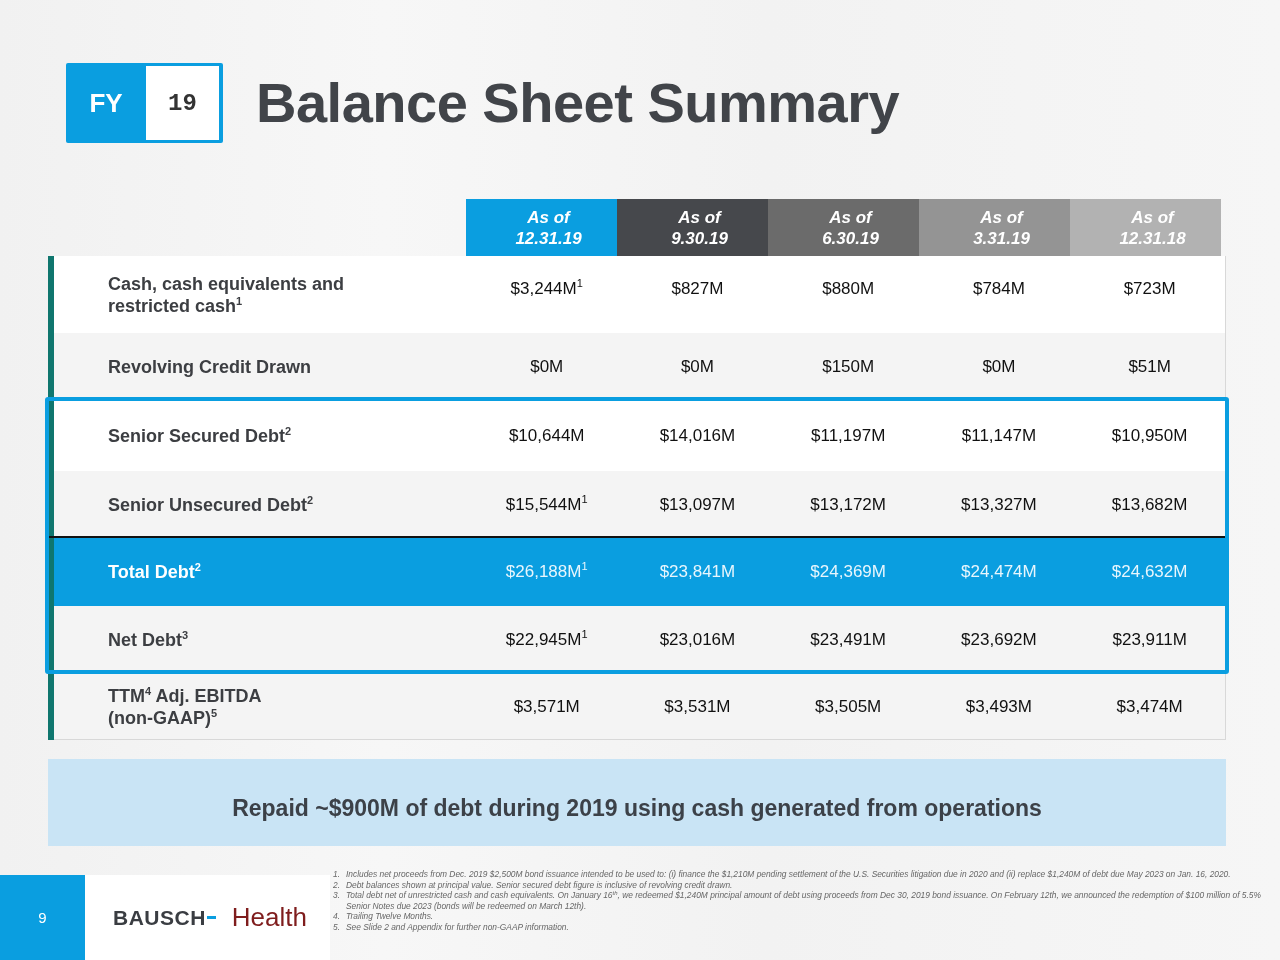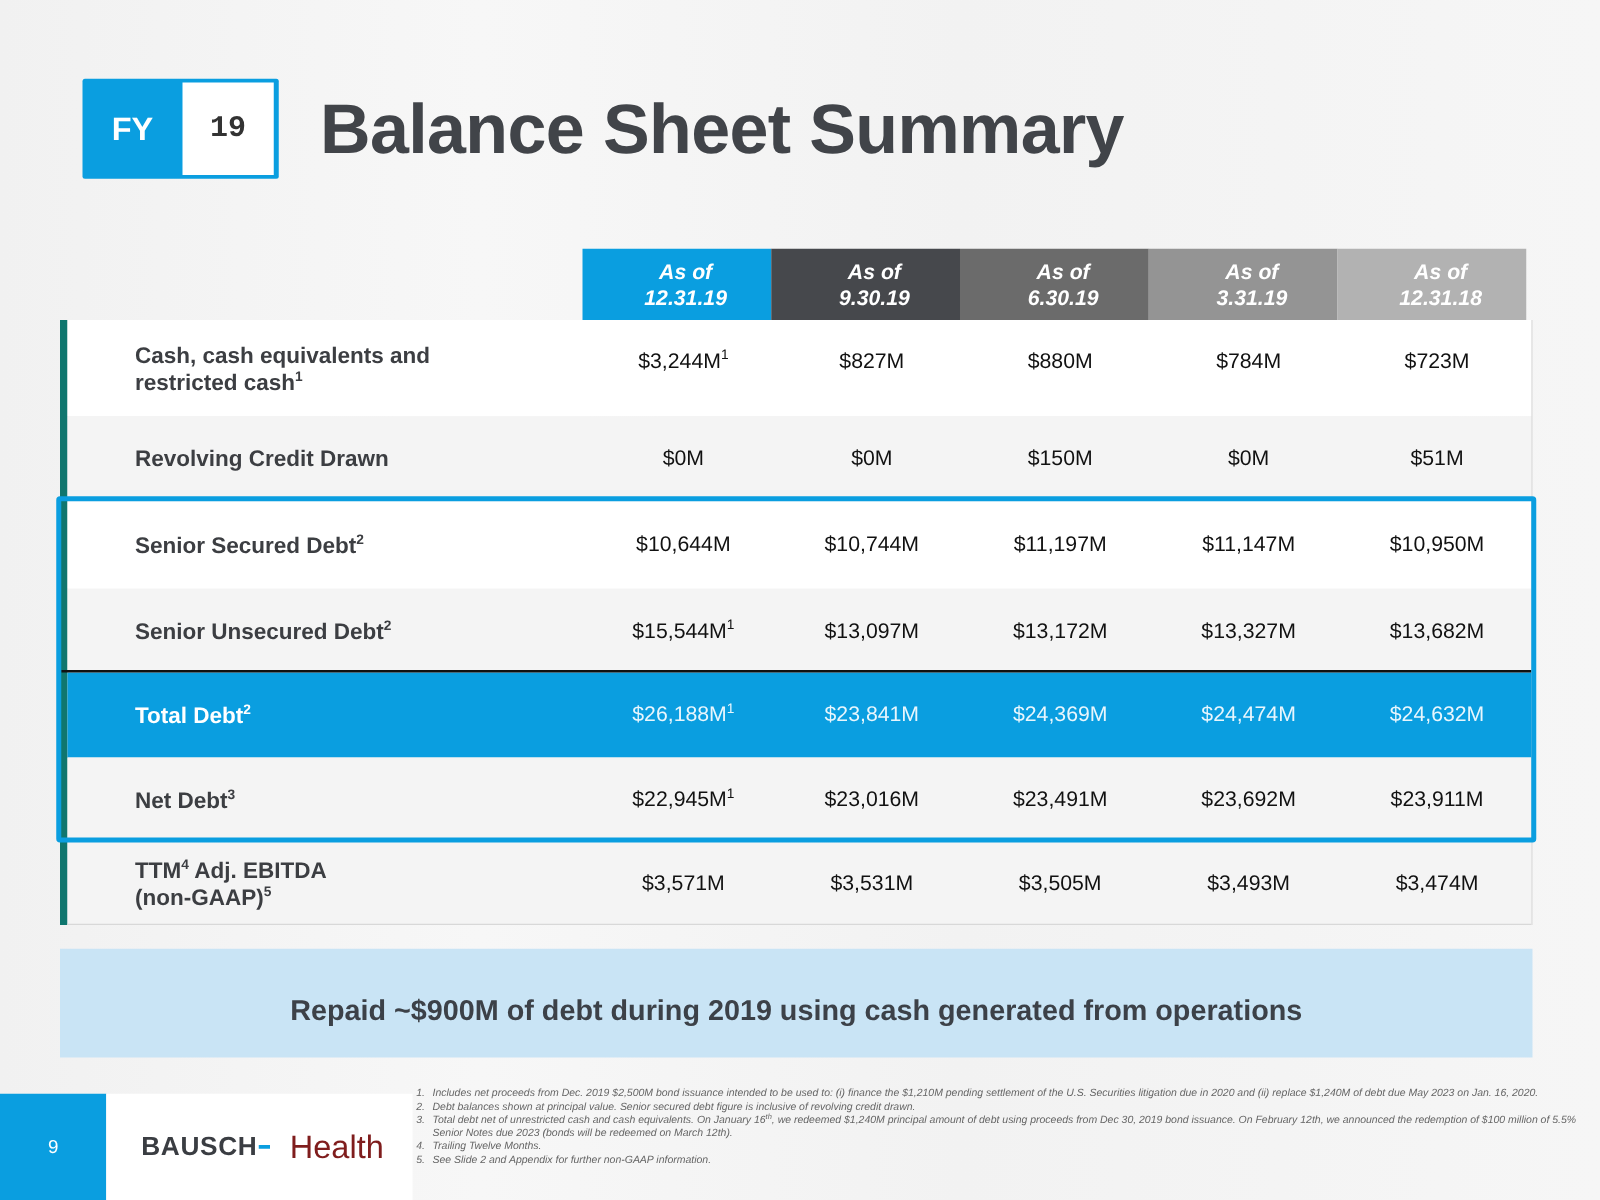--- a/index.html
+++ b/index.html
@@ -130,21 +130,21 @@
     <div class="cell">$0M</div>
     <div class="cell">$0M</div>
     <div class="cell">$150M</div>
     <div class="cell">$0M</div>
     <div class="cell">$51M</div>
   </div>
 
   <div class="row r-white" style="height:70px; margin-top:0">
     <div class="label"><span>Senior Secured Debt</span><sup>2</sup></div>
     <div class="cell">$10,644M</div>
-    <div class="cell">$10,744M</div>
+    <div class="cell">$14,016M</div>
     <div class="cell">$11,197M</div>
     <div class="cell">$11,147M</div>
     <div class="cell">$10,950M</div>
   </div>
 
   <div class="row r-grey" style="height:67px">
     <div class="label"><span>Senior Unsecured Debt</span><sup>2</sup></div>
     <div class="cell"><span>$15,544M</span><sup>1</sup></div>
     <div class="cell">$13,097M</div>
     <div class="cell">$13,172M</div>

